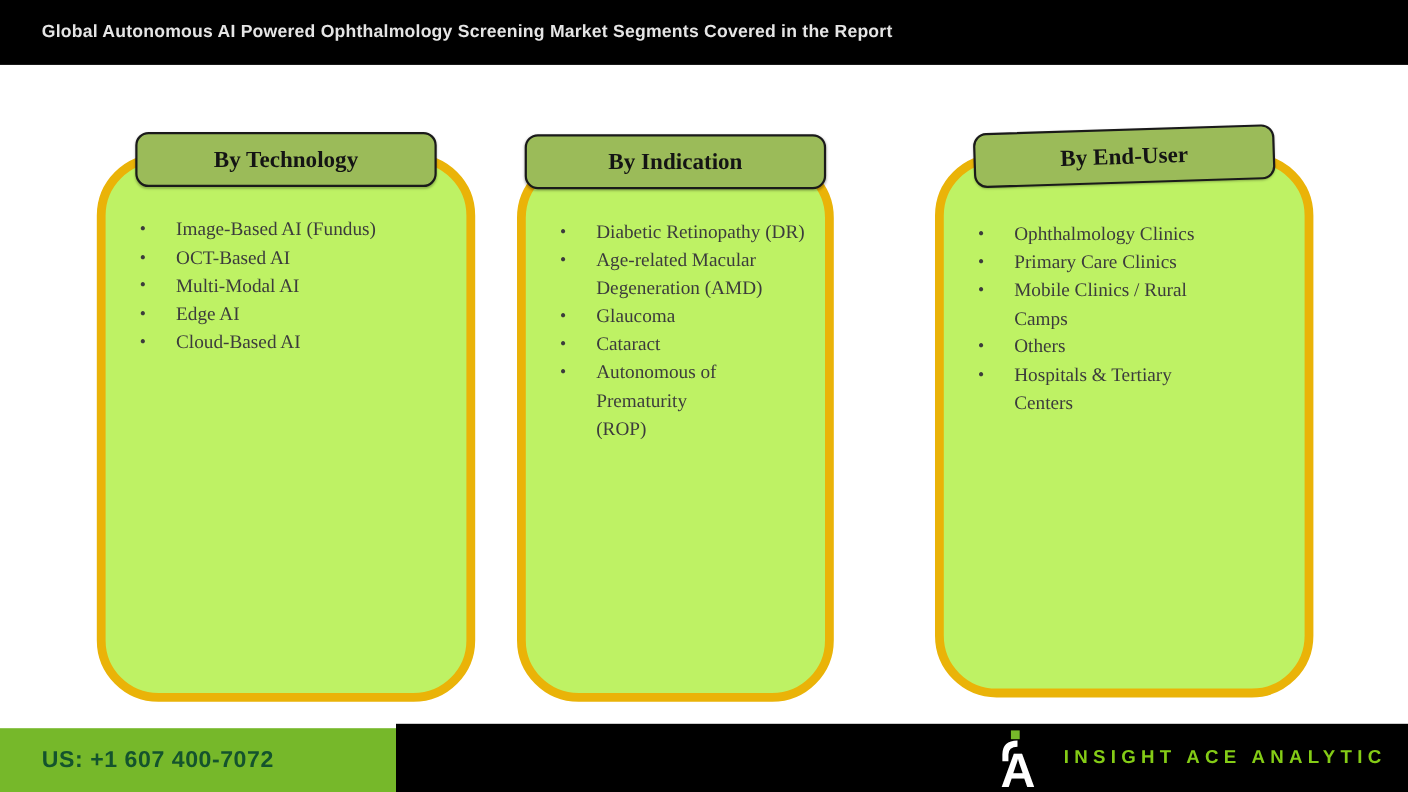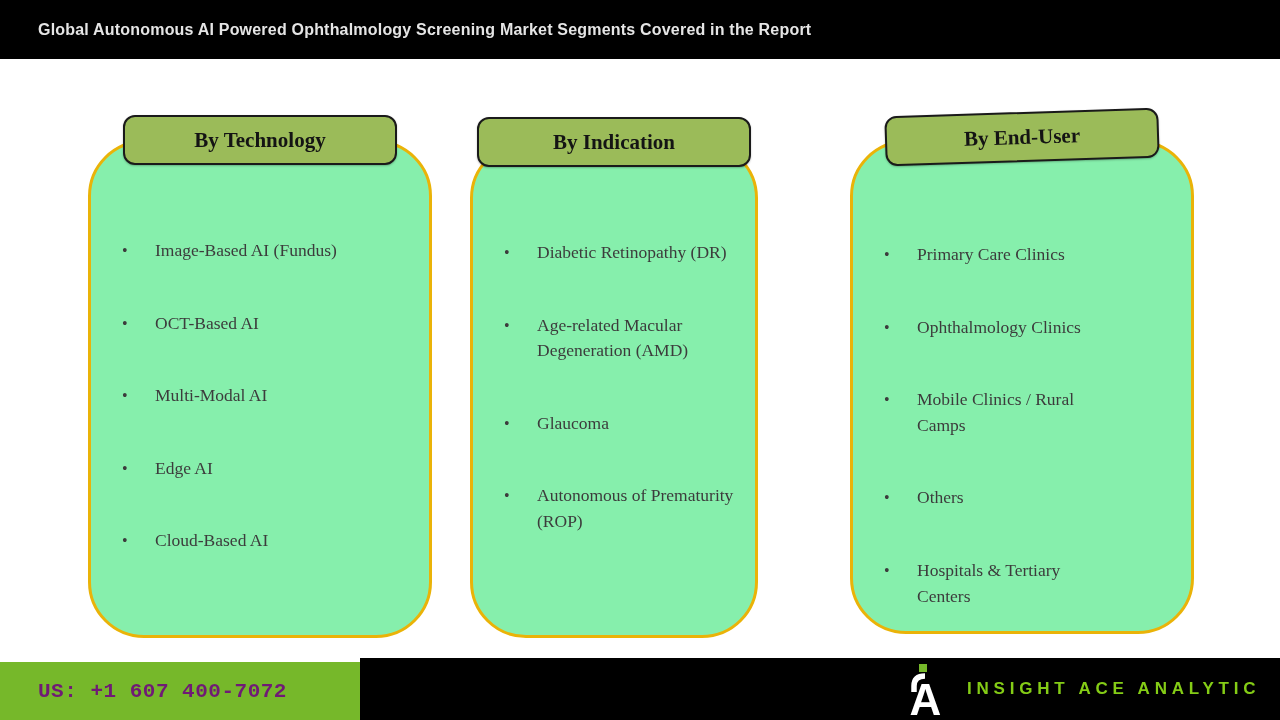--- a/index.html
+++ b/index.html
@@ -24,22 +24,22 @@
     color: #e5e5e5;
     font-size: 16px;
     font-weight: 700;
     letter-spacing: 0.2px;
     font-family: "Liberation Sans", sans-serif;
   }
 
   
   .panel {
     position: absolute;
-    background: #86efac;
-    border: 3px solid #eab308;
+    background: #bef264;
+    border: 8px solid #eab308;
     border-radius: 56px;
   }
   .panel-1 { left: 88px;  top: 140px; width: 344px; height: 498px; }
   .panel-2 { left: 470px; top: 142px; width: 288px; height: 496px; }
   .panel-3 { left: 850px; top: 140px; width: 344px; height: 494px; }
 
   .header-box {
     position: absolute;
     top: -28px; left: 50%;
     transform: translateX(-50%);
@@ -64,21 +64,20 @@
     padding: 48px 18px 0 64px;
   }
   .panel-3 .seg-list { padding-top: 52px; }
   .seg-list li {
     position: relative;
     font-family: "Liberation Serif", serif;
     font-size: 17.5px;
     line-height: 25.6px;
     color: #3c3c3c;
     white-space: pre-line;
-    margin-top: 47px;
   }
   .seg-list li::before {
     content: "\2022";
     position: absolute;
     left: -33px; top: 0;
     font-size: 16px;
     color: #3c3c3c;
   }
 
   
@@ -89,23 +88,23 @@
     display: flex; align-items: center;
   }
   .phone-bar {
     position: absolute; left: 0; top: 662px;
     width: 360px; height: 58px;
     background: #76b82a;
     display: flex; align-items: center;
     padding-left: 38px;
   }
   .phone-bar span {
-    font-family: Liberation Mono, monospace;
+    font-family: Liberation Sans, sans-serif;
     font-size: 21px; font-weight: 700;
-    color: #701a75;
+    color: #14532d;
     letter-spacing: 0.5px;
   }
   .logo { margin-left: 548px; width: 34px; height: 54px; flex: none; }
   .brand-text {
     margin-left: 25px;
     color: #84cc16;
     font-family: "Liberation Sans", sans-serif;
     font-size: 17px; font-weight: 700;
     letter-spacing: 4.8px;
     white-space: nowrap;
@@ -129,30 +128,31 @@
   </ul>
 </section>
 
 <section class="panel panel-2">
   <div class="header-box">By Indication</div>
   <ul class="seg-list">
     <li>Diabetic Retinopathy (DR)</li>
     <li>Age-related Macular
 Degeneration (AMD)</li>
     <li>Glaucoma</li>
+    <li>Cataract</li>
     <li>Autonomous of Prematurity
 (ROP)</li>
   </ul>
 </section>
 
 <section class="panel panel-3">
   <div class="header-box">By End-User</div>
   <ul class="seg-list">
+    <li>Ophthalmology Clinics</li>
     <li>Primary Care Clinics</li>
-    <li>Ophthalmology Clinics</li>
     <li>Mobile Clinics / Rural
 Camps</li>
     <li>Others</li>
     <li>Hospitals &amp; Tertiary
 Centers</li>
   </ul>
 </section>
 
 <div class="brand-bar">
   <svg class="logo" viewBox="0 0 34 54" xmlns="http://www.w3.org/2000/svg">

